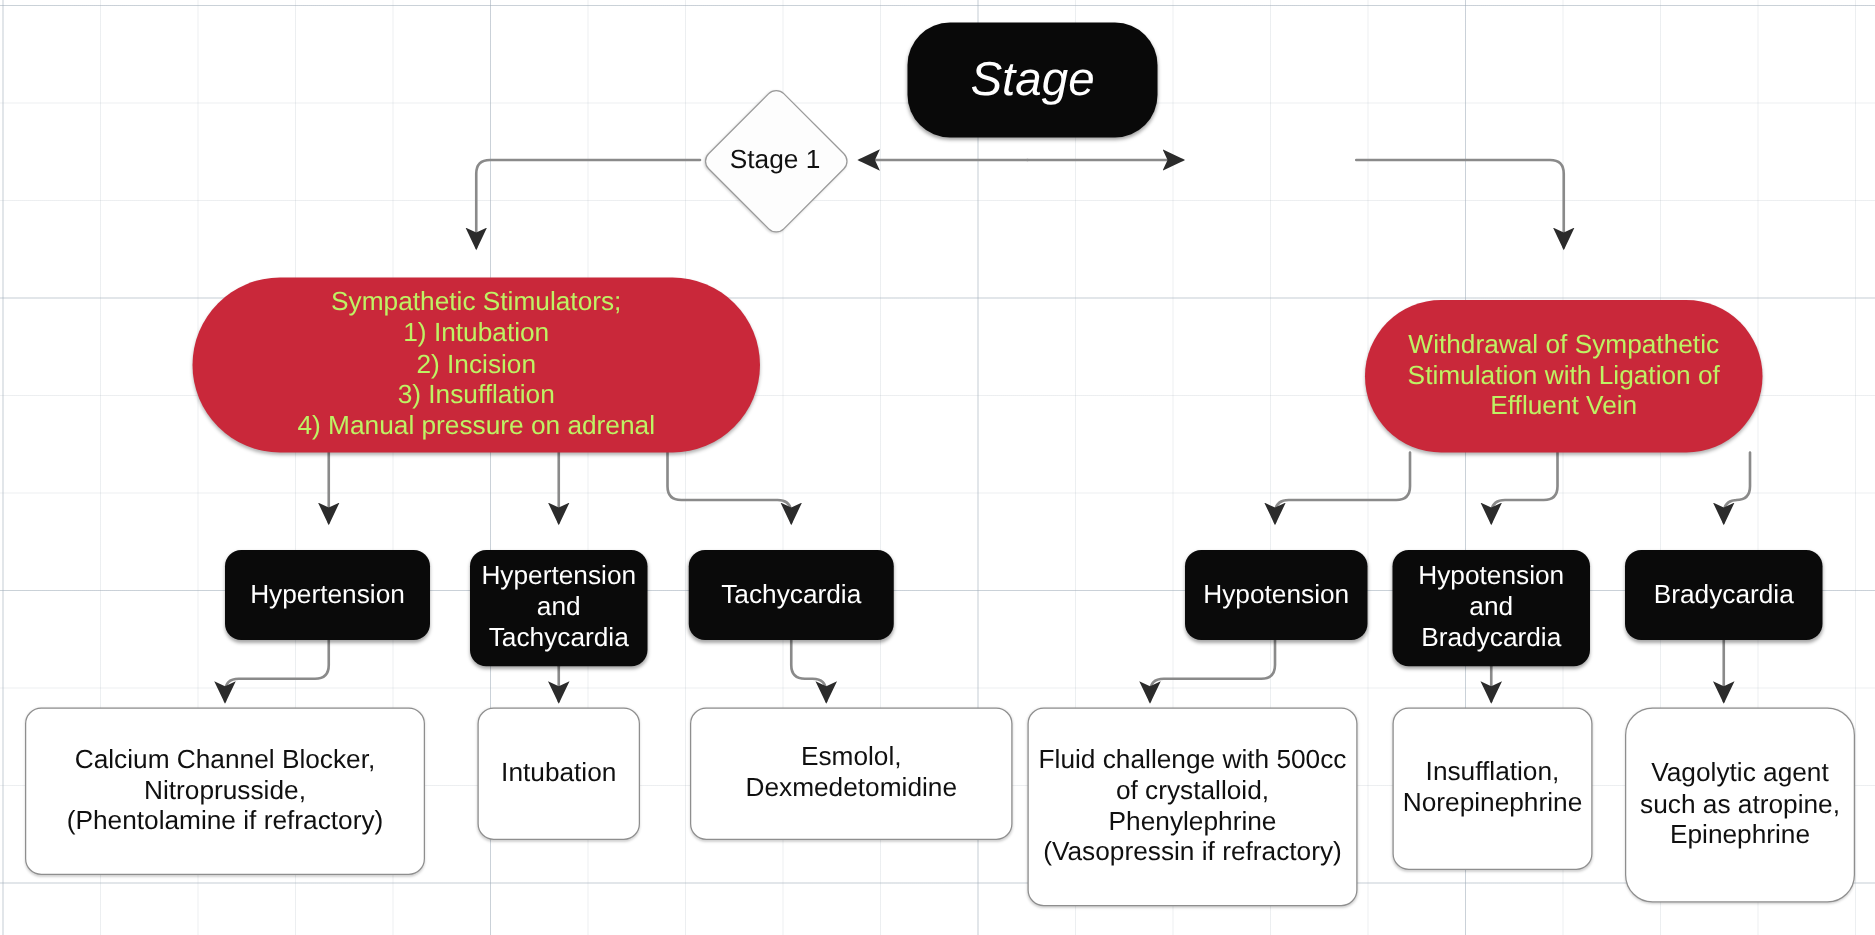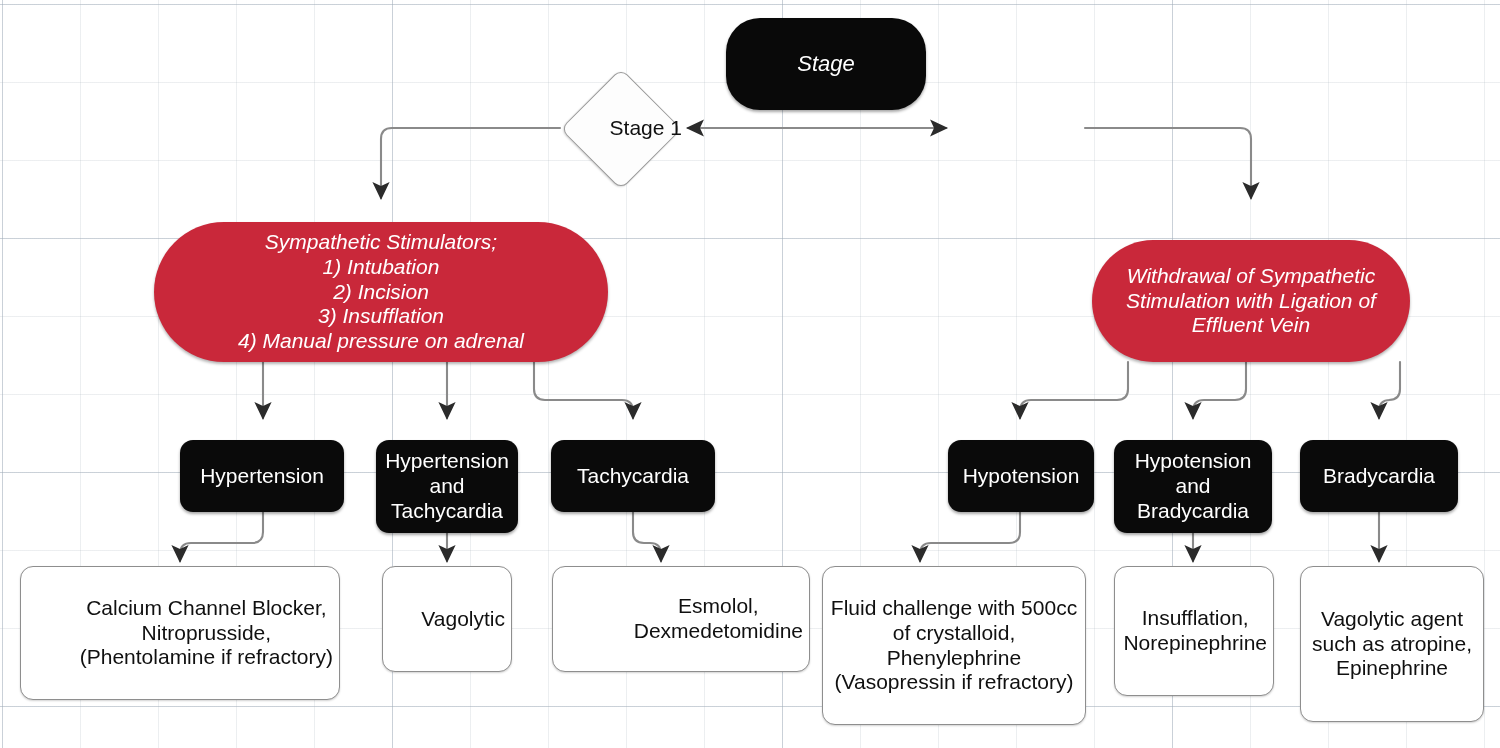--- a/index.html
+++ b/index.html
@@ -47,29 +47,28 @@
     display: block;
     white-space: pre-line;
     padding: 0 6px;
   }
   
   .n-root {
     background: #090909;
     color: #ffffff;
     border-radius: 34px;
     font-style: italic;
-    font-size: 22px;
+    font-size: 38px;
     box-shadow: 0 2px 3px rgba(0,0,0,0.35);
   }
   
   .n-diamond {
     background: transparent;
     color: #111111;
     font-size: 21px;
-    justify-content: flex-end;
   }
   .n-diamond .dshape {
     position: absolute;
     left: 50%;
     top: 50%;
     width: 84px;
     height: 84px;
     margin-left: -42px;
     margin-top: -42px;
     transform: rotate(45deg);
@@ -78,43 +77,41 @@
     border-radius: 9px;
     box-shadow: 0 1px 2px rgba(0,0,0,0.18);
   }
   .n-diamond .nlabel {
     position: relative;
     z-index: 2;
   }
   
   .n-red {
     background: #c9283a;
-    color: #ffffff;
+    color: #bef264;
     border-radius: 999px;
     font-size: 21px;
     box-shadow: 0 2px 3px rgba(0,0,0,0.3);
-    font-style: italic;
   }
   
   .n-black {
     background: #0a0a0a;
     color: #ffffff;
     border-radius: 13px;
     font-size: 21px;
     box-shadow: 0 2px 3px rgba(0,0,0,0.35);
   }
   
   .n-white {
     background: #ffffff;
     color: #101010;
     border: 1.6px solid #8e8e8e;
     border-radius: 13px;
     font-size: 21px;
     box-shadow: 0 1px 2px rgba(0,0,0,0.18);
-    justify-content: flex-end;
   }
 </style>
 </head>
 <body>
 
 <div id="canvas">
 
   <svg id="edges" viewBox="0 0 1500 748" xmlns="http://www.w3.org/2000/svg">
     <defs>
       <marker id="ah" markerWidth="9" markerHeight="9" refX="7.6" refY="4.5" orient="auto" markerUnits="strokeWidth">
@@ -198,34 +195,34 @@
     <span class="nlabel">Bradycardia</span>
   </div>
 
   <div class="node n-white" style="left:20px; top:566px; width:320px; height:134px;">
     <span class="nlabel">Calcium Channel Blocker,
 Nitroprusside,
 (Phentolamine if refractory)</span>
   </div>
 
   <div class="node n-white" style="left:382px; top:566px; width:130px; height:106px;">
-    <span class="nlabel">Vagolytic</span>
+    <span class="nlabel">Intubation</span>
   </div>
 
   <div class="node n-white" style="left:552px; top:566px; width:258px; height:106px;">
     <span class="nlabel">Esmolol,
 Dexmedetomidine</span>
   </div>
 
   <div class="node n-white" style="left:822px; top:566px; width:264px; height:159px;">
     <span class="nlabel">Fluid challenge with 500cc of crystalloid, Phenylephrine (Vasopressin if refractory)</span>
   </div>
 
   <div class="node n-white" style="left:1114px; top:566px; width:160px; height:130px;">
     <span class="nlabel">Insufflation,
 Norepinephrine</span>
   </div>
 
-  <div class="node n-white" style="left:1300px; top:566px; width:184px; height:156px;">
+  <div class="node n-white" style="left:1300px; top:566px; width:184px; height:156px;border-radius:22px;">
     <span class="nlabel">Vagolytic agent such as atropine, Epinephrine</span>
   </div>
 
 </div>
 
 </body></html>

